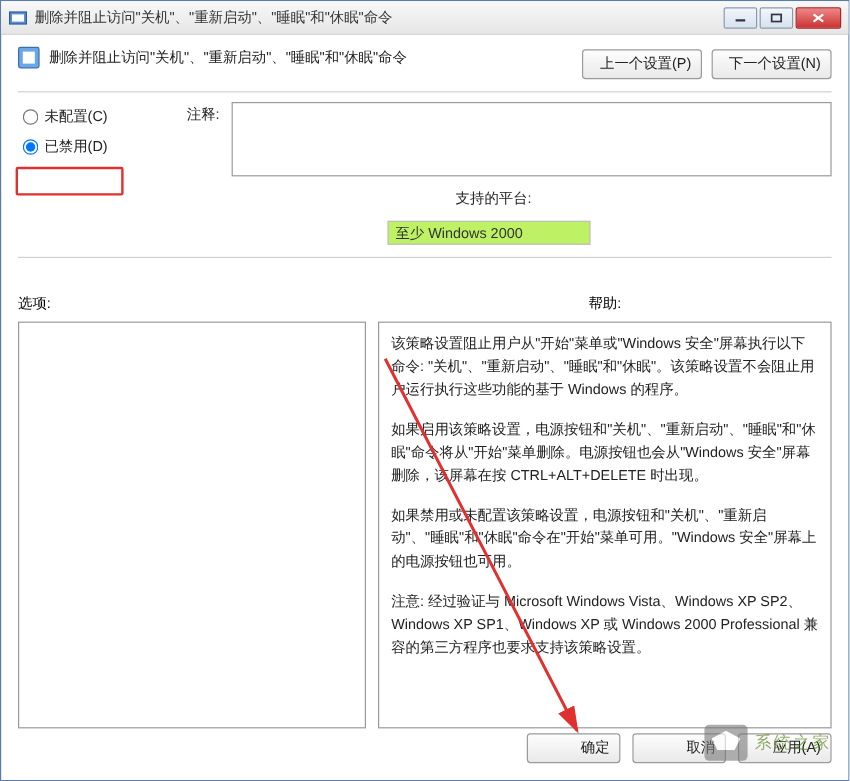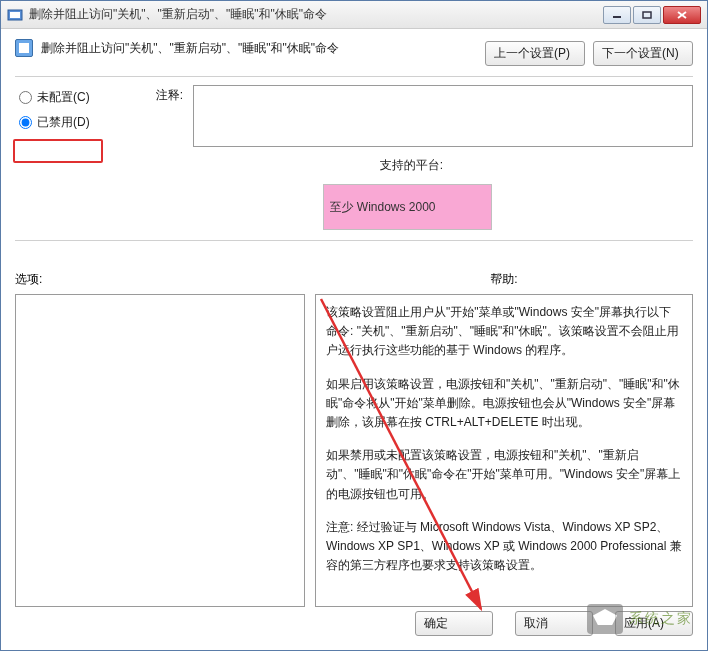--- a/index.html
+++ b/index.html
@@ -14,48 +14,48 @@
 .winbtn svg { display:block; }
 
 .content { padding: 10px 14px 14px 14px; height: calc(100% - 28px); display: flex; flex-direction: column; position: relative; }
 
 .head-row { display: flex; align-items: flex-start; gap: 10px; }
 .head-title { display: flex; align-items: center; gap: 8px; flex: 1; }
 .head-title .hicon { width: 18px; height: 18px; background: #6aa7e8; border: 1px solid #3a6fa8; border-radius: 2px; position: relative; }
 .head-title .hicon::after { content:""; position:absolute; inset:3px; background:#fff; }
 .head-title .htext { font-size: 12px; color: #222; }
 .navbtns { display: flex; gap: 8px; margin-top: 2px; }
-.btn { background: linear-gradient(#fdfdfd,#e9e9e9); border: 1px solid #9a9a9a; border-radius: 3px; padding: 3px 8px; font-size: 12px; color: #222; min-width: 100px; text-align:left; }
+.btn { background: linear-gradient(#fdfdfd,#e9e9e9); border: 1px solid #9a9a9a; border-radius: 3px; padding: 3px 8px; font-size: 12px; color: #222; min-width: 100px; text-align:right; }
 
 .divider { border: none; border-top: 1px solid #d0d0d0; margin: 10px 0 8px; }
 
 .config-row { display: flex; gap: 10px; }
 .radios { width: 96px; position: relative; }
 .radio-item { display: flex; align-items: center; gap: 5px; padding: 4px 4px; font-size: 12px; color: #222; }
 .radio-item input { margin: 0; }
 .hl { position: absolute; border: 2px solid #e03030; border-radius: 2px; left: -2px; top: 54px; width: 90px; height: 24px; pointer-events:none; }
 
 .comment-col { flex: 1; display: flex; flex-direction: column; gap: 8px; }
 .comment-row { display: flex; align-items: flex-start; gap: 10px; }
 .lbl { width: 62px; text-align: right; color: #222; padding-top: 2px; }
 .comment-box { flex: 1; height: 62px; border: 1px solid #9a9a9a; background: #fff; padding: 4px; resize: none; font-family: inherit; font-size: 12px; }
 .platform-row { display: flex; align-items: center; gap: 10px; flex-direction: column; }
-.platform-input { flex: 1; height: 22px; border: 1px solid #bfbfbf; background: #f9a8d4; padding: 15px 6px; font-family: inherit; font-size: 12px; color: #333; }
+.platform-input { flex: 1; height: 22px; border: 1px solid #bfbfbf; background: #bef264; padding: 2px 6px; font-family: inherit; font-size: 12px; color: #333; }
 
 .mid-labels { display: flex; margin-top: 22px; }
 .mid-labels .left { flex: 0 0 300px; }
 .mid-labels .right { flex: 1; text-align: center; }
 
 .panels { display: flex; gap: 10px; margin-top: 6px; flex: 1; min-height: 0; }
 .panel { border: 1px solid #9a9a9a; background: #fff; padding: 8px 10px; overflow-y: auto; font-size: 12px; color: #222; line-height: 1.6; }
 .panel.left { width: 290px; }
 .panel.right { flex: 1; position: relative; }
 .panel p { margin-bottom: 14px; }
 
-.bottom-btns { display: flex; justify-content: flex-end; gap: 22px; margin-top: 4px; }
+.bottom-btns { display: flex; justify-content: flex-end; gap: 10px; margin-top: 4px; }
 .bottom-btns .btn { min-width: 78px; }
 
 .arrow { position: absolute; pointer-events: none; }
 
 .watermark { position: absolute; right: 14px; bottom: 16px; display: flex; align-items: center; gap: 6px; opacity: 0.6; pointer-events:none; }
 .wm-badge { width: 36px; height: 30px; background: #777; border-radius: 4px; position: relative; }
 .wm-badge::before { content:""; position:absolute; left:6px; top:5px; width:24px; height:16px; background:#fff; clip-path: polygon(50% 0, 100% 40%, 80% 100%, 20% 100%, 0 40%);} 
 .wm-text { color:#4d7c0f; font-size: 14px; letter-spacing: 2px; }
 
 

